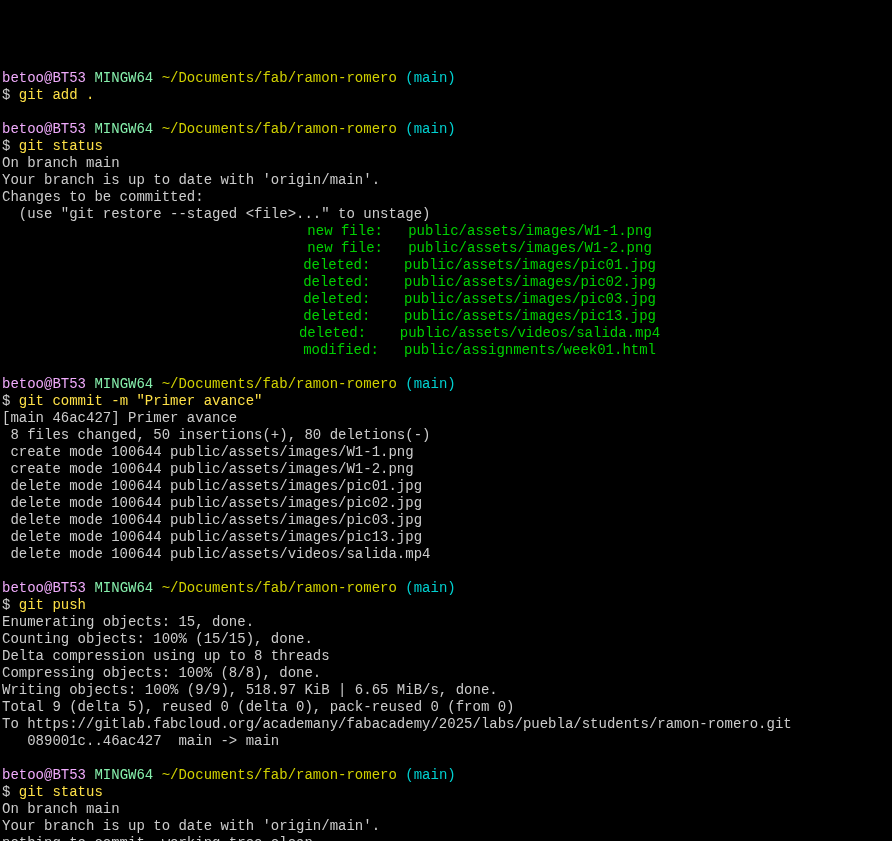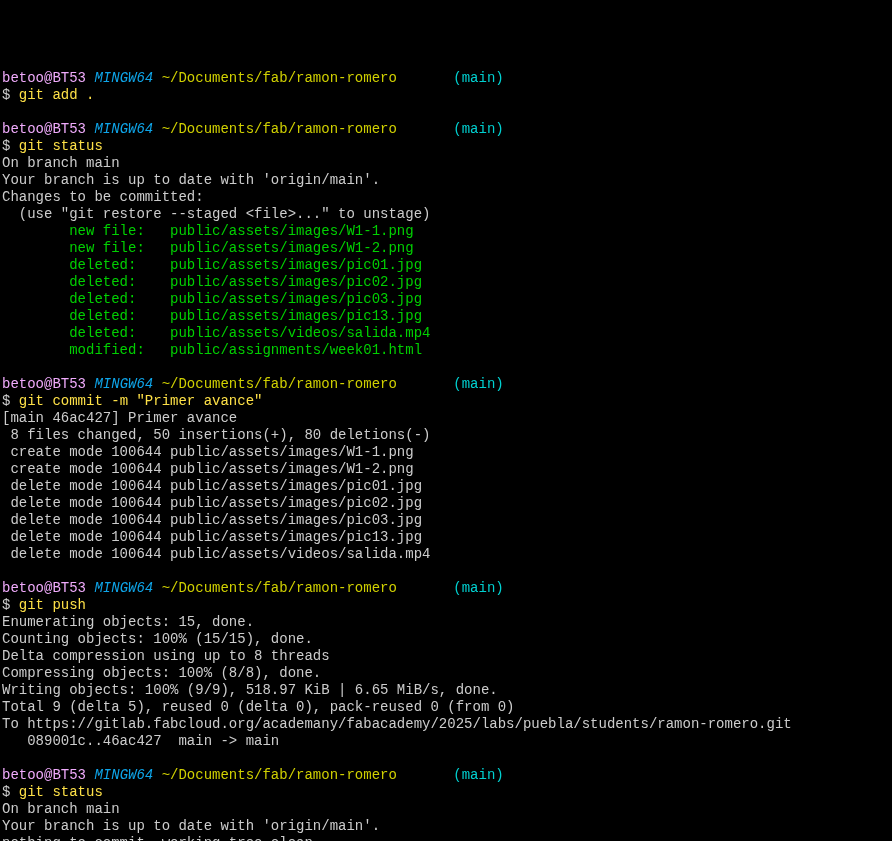--- a/index.html
+++ b/index.html
@@ -9,26 +9,26 @@
     font-family: "Consolas", "Courier New", monospace;
     font-size: 14px;
     line-height: 17px;
     color: #cccccc;
     width: 892px;
     height: 841px;
     box-sizing: border-box;
     white-space: pre;
   }
   .user { color: #f0abfc; }
-  .host { color: #0ea5e9; font-style: italic; }
+  .host { color: #86efac; }
   .path { color: #d0d000; margin-top: 16px; }
-  .branch { color: #00d0d0; margin-left: 48px; }
+  .branch { color: #00d0d0; }
   .cmd { color: #fde047; }
   .dollar { color: #cccccc; }
-  .stage { color: #00d000; }
+  .stage { color: #00d000; text-align: center; }
   .line { display: block; }
 </style>
 </head>
 <body>
 
 
 
 <div><span class="line"><span class="user">betoo@BT53</span> <span class="host">MINGW64</span> <span class="path">~/Documents/fab/ramon-romero</span> <span class="branch">(main)</span></span><span class="line"><span class="dollar">$ </span><span class="cmd">git add .</span></span><span class="line"> </span><span class="line"><span class="user">betoo@BT53</span> <span class="host">MINGW64</span> <span class="path">~/Documents/fab/ramon-romero</span> <span class="branch">(main)</span></span><span class="line"><span class="dollar">$ </span><span class="cmd">git status</span></span><span class="line">On branch main</span><span class="line">Your branch is up to date with 'origin/main'.</span><span class="line"></span><span class="line">Changes to be committed:</span><span class="line">  (use "git restore --staged &lt;file&gt;..." to unstage)</span><span class="line stage">        new file:   public/assets/images/W1-1.png</span><span class="line stage">        new file:   public/assets/images/W1-2.png</span><span class="line stage">        deleted:    public/assets/images/pic01.jpg</span><span class="line stage">        deleted:    public/assets/images/pic02.jpg</span><span class="line stage">        deleted:    public/assets/images/pic03.jpg</span><span class="line stage">        deleted:    public/assets/images/pic13.jpg</span><span class="line stage">        deleted:    public/assets/videos/salida.mp4</span><span class="line stage">        modified:   public/assignments/week01.html</span><span class="line"> </span><span class="line"><span class="user">betoo@BT53</span> <span class="host">MINGW64</span> <span class="path">~/Documents/fab/ramon-romero</span> <span class="branch">(main)</span></span><span class="line"><span class="dollar">$ </span><span class="cmd">git commit -m "Primer avance"</span></span><span class="line">[main 46ac427] Primer avance</span><span class="line"> 8 files changed, 50 insertions(+), 80 deletions(-)</span><span class="line"> create mode 100644 public/assets/images/W1-1.png</span><span class="line"> create mode 100644 public/assets/images/W1-2.png</span><span class="line"> delete mode 100644 public/assets/images/pic01.jpg</span><span class="line"> delete mode 100644 public/assets/images/pic02.jpg</span><span class="line"> delete mode 100644 public/assets/images/pic03.jpg</span><span class="line"> delete mode 100644 public/assets/images/pic13.jpg</span><span class="line"> delete mode 100644 public/assets/videos/salida.mp4</span><span class="line"> </span><span class="line"><span class="user">betoo@BT53</span> <span class="host">MINGW64</span> <span class="path">~/Documents/fab/ramon-romero</span> <span class="branch">(main)</span></span><span class="line"><span class="dollar">$ </span><span class="cmd">git push</span></span><span class="line">Enumerating objects: 15, done.</span><span class="line">Counting objects: 100% (15/15), done.</span><span class="line">Delta compression using up to 8 threads</span><span class="line">Compressing objects: 100% (8/8), done.</span><span class="line">Writing objects: 100% (9/9), 518.97 KiB | 6.65 MiB/s, done.</span><span class="line">Total 9 (delta 5), reused 0 (delta 0), pack-reused 0 (from 0)</span><span class="line">To https://gitlab.fabcloud.org/academany/fabacademy/2025/labs/puebla/students/ramon-romero.git</span><span class="line">   089001c..46ac427  main -&gt; main</span><span class="line"> </span><span class="line"><span class="user">betoo@BT53</span> <span class="host">MINGW64</span> <span class="path">~/Documents/fab/ramon-romero</span> <span class="branch">(main)</span></span><span class="line"><span class="dollar">$ </span><span class="cmd">git status</span></span><span class="line">On branch main</span><span class="line">Your branch is up to date with 'origin/main'.</span><span class="line"></span><span class="line">nothing to commit, working tree clean</span></div>
 
 

